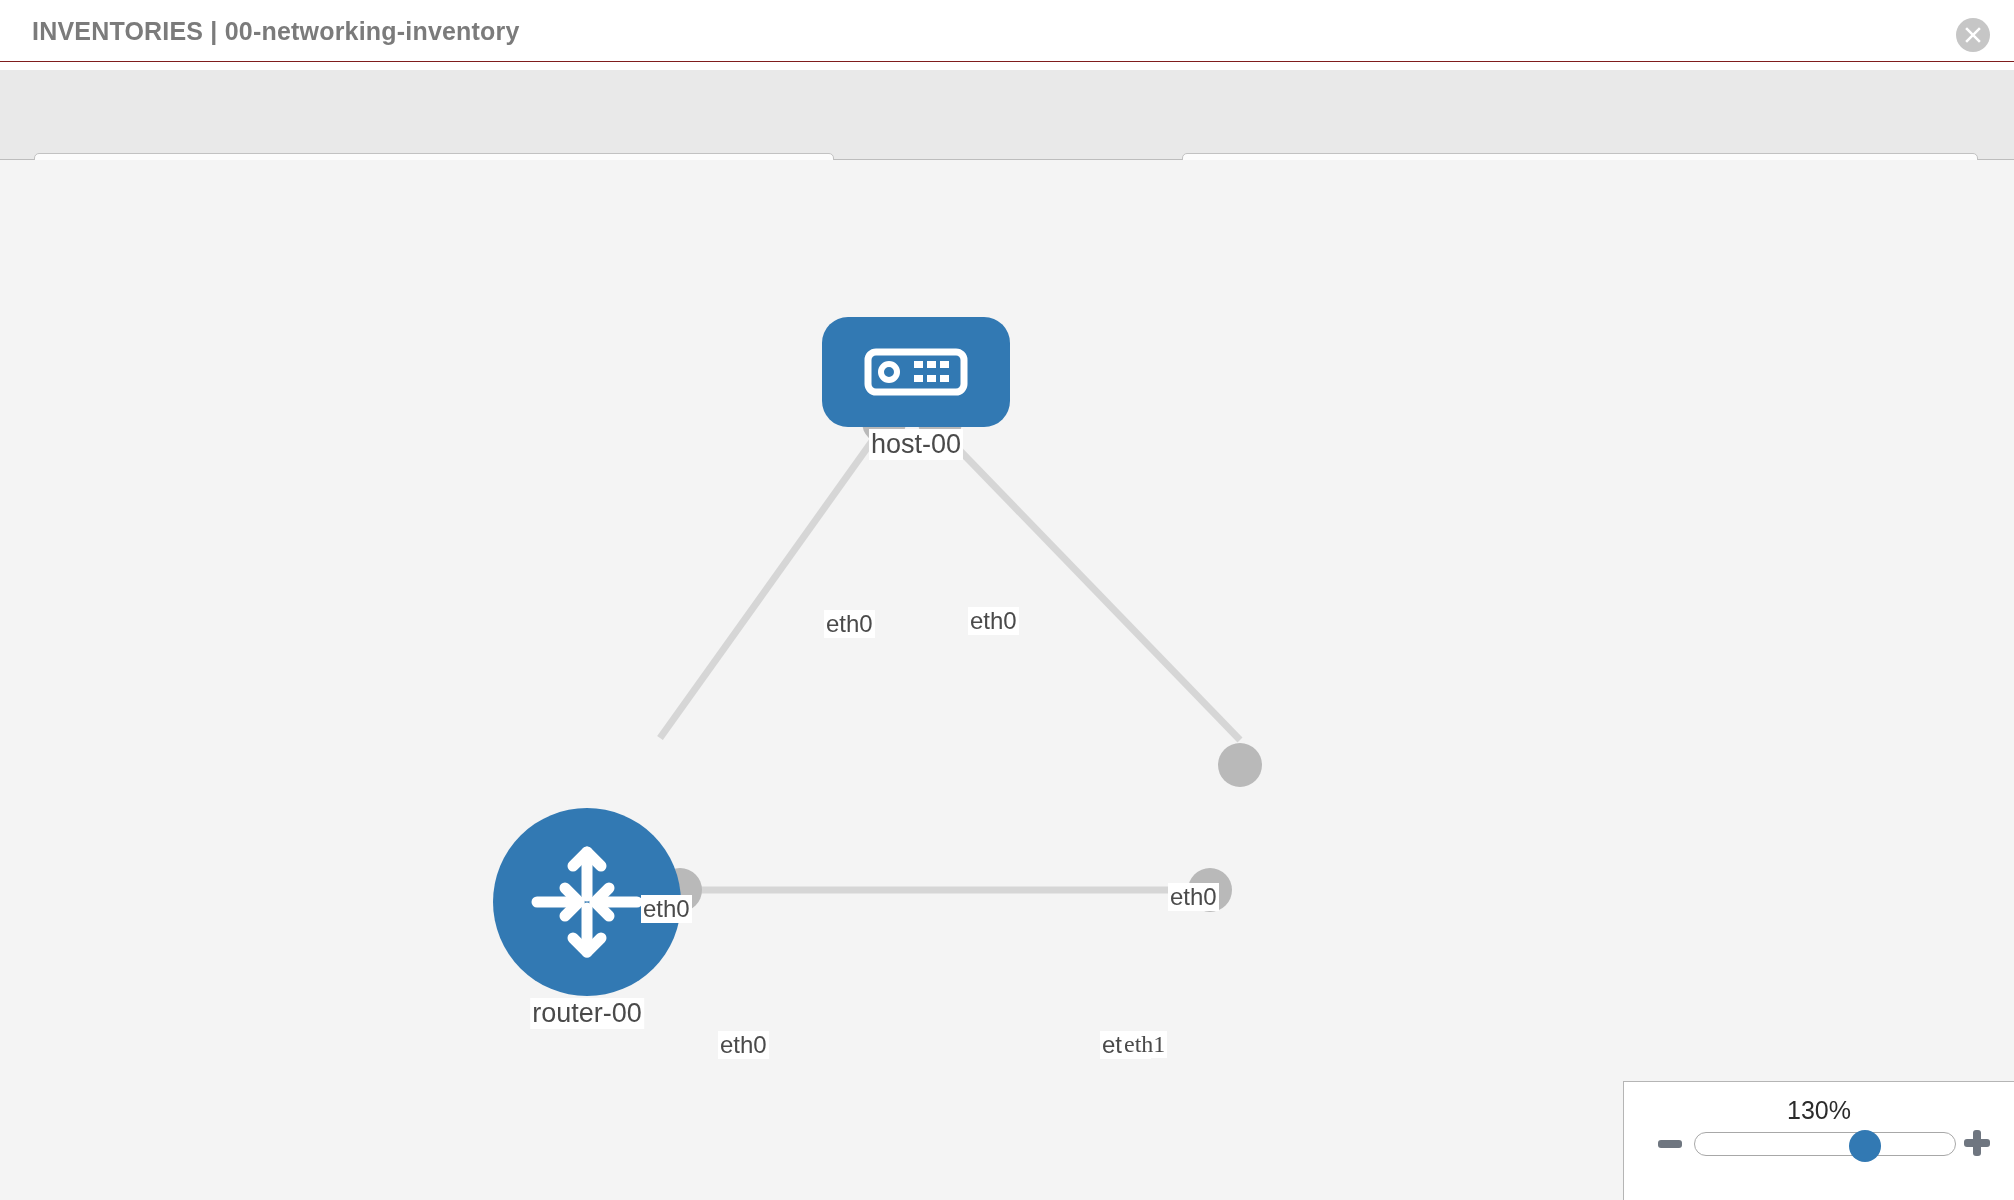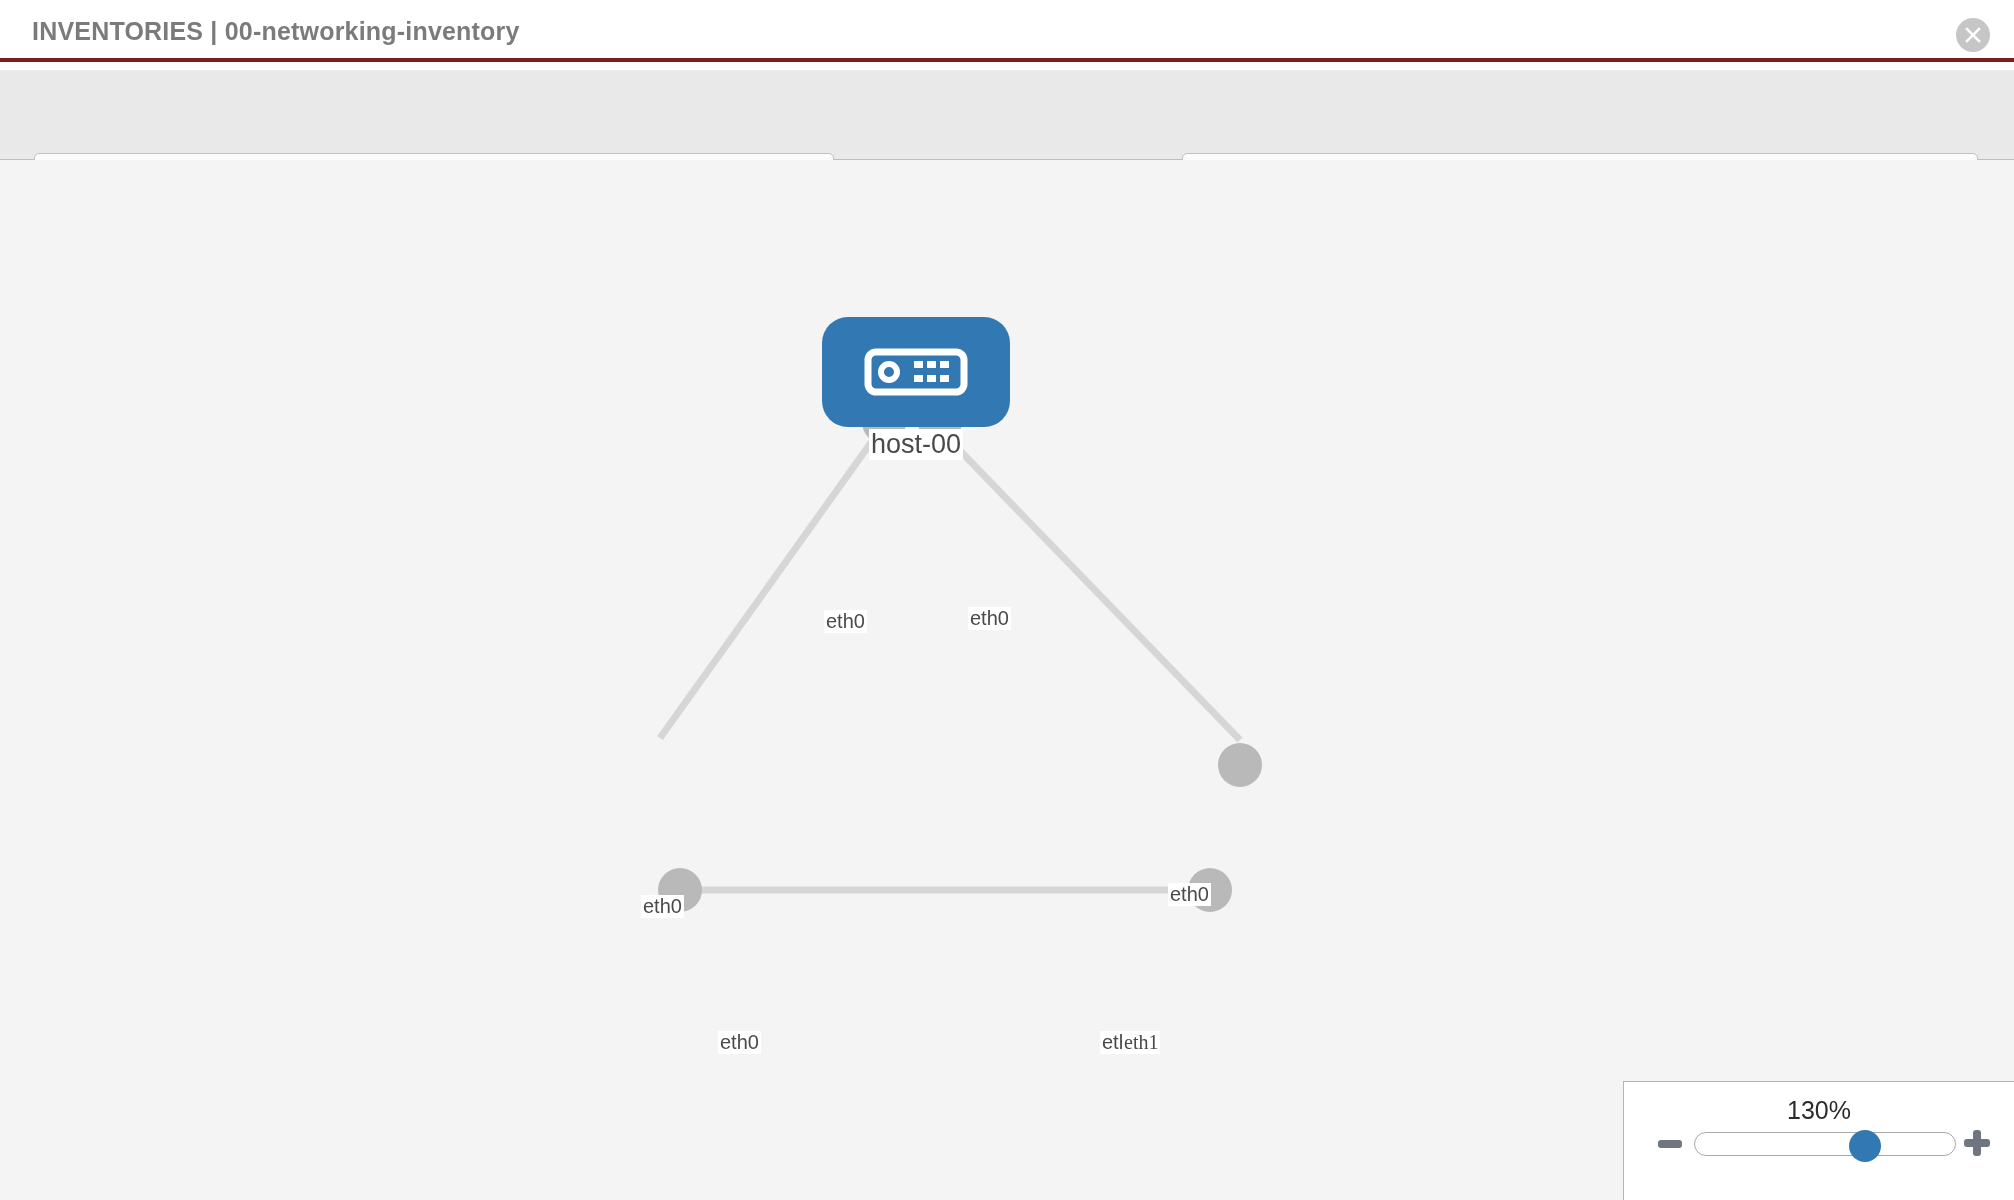--- a/index.html
+++ b/index.html
@@ -20,21 +20,21 @@
     background: #ffffff;
   }
 
   
   .header {
     position: absolute;
     left: 0; top: 0;
     width: 2014px;
     height: 62px;
     background: #ffffff;
-    border-bottom: 4px solid #7f1d1d;
+    border-bottom: 1px solid #7f1d1d;
     box-sizing: border-box;
   }
   .header-title {
     position: absolute;
     left: 32px;
     top: 17px;
     font-size: 25px;
     font-weight: bold;
     color: #7b7b7b;
     letter-spacing: 0.2px;
@@ -147,21 +147,21 @@
   #node-router .node-label { left: 94px; top: 190px; }
 
   
   #node-switch { left: 1208px; top: 646px; width: 188px; height: 188px; }
   #node-switch .node-shape { width:188px; height:188px; border-radius: 26px; }
   #node-switch .node-label { left: 94px; top: 192px; }
 
   
   .if-label {
     position: absolute;
-    font-size: 20px;
+    font-size: 24px;
     color: #4a4a4a;
     background: #ffffff;
     padding: 0 2px;
     white-space: nowrap;
   }
 
   
   .zoom-panel {
     position: absolute;
     left: 1623px;
@@ -298,20 +298,41 @@
           <rect x="63" y="15" width="9" height="7" fill="#ffffff"></rect>
           <rect x="76" y="15" width="9" height="7" fill="#ffffff"></rect>
           <rect x="50" y="29" width="9" height="7" fill="#ffffff"></rect>
           <rect x="63" y="29" width="9" height="7" fill="#ffffff"></rect>
           <rect x="76" y="29" width="9" height="7" fill="#ffffff"></rect>
         </svg>
       </div>
       <div class="node-label">host-00</div>
     </div>
 
+    <div class="node" id="node-router">
+      <div class="node-shape">
+        <svg width="120" height="120" viewBox="0 0 120 120" aria-hidden="true">
+          <g fill="none" stroke="#ffffff" stroke-width="11" stroke-linecap="round" stroke-linejoin="round">
+
+            <line x1="60" y1="54" x2="60" y2="10"></line>
+            <polyline points="46,24 60,10 74,24"></polyline>
+
+            <line x1="60" y1="66" x2="60" y2="110"></line>
+            <polyline points="46,96 60,110 74,96"></polyline>
+
+            <line x1="10" y1="60" x2="52" y2="60"></line>
+            <polyline points="38,46 52,60 38,74"></polyline>
+
+            <line x1="110" y1="60" x2="68" y2="60"></line>
+            <polyline points="82,46 68,60 82,74"></polyline>
+          </g>
+        </svg>
+      </div>
+      <div class="node-label">router-00</div>
+    </div>
 
 
     <div class="if-label" style="left:824px; top:450px;">eth0</div>
     <div class="if-label" style="left:968px; top:447px;">eth0</div>
     <div class="if-label" style="left:641px; top:735px;">eth0</div>
     <div class="if-label" style="left:718px; top:871px;">eth0</div>
     <div class="if-label" style="left:1168px; top:723px;">eth0</div>
     <div class="if-label" style="left:1100px; top:871px;">eth0</div>
     <div class="if-label" style="left:1122px; top:871px;font-family:Liberation Serif, serif;">eth1</div>
 

